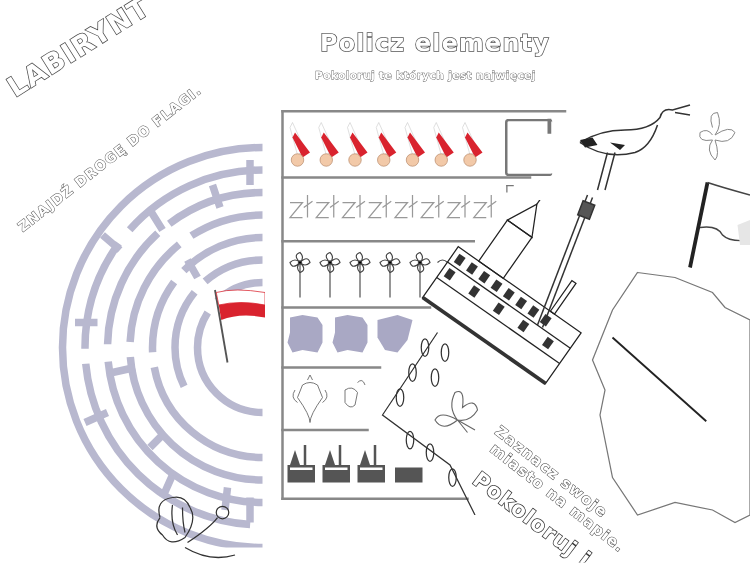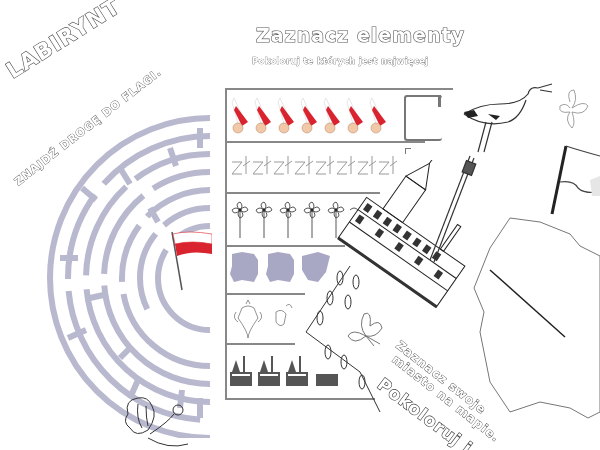--- a/index.html
+++ b/index.html
@@ -32,21 +32,21 @@
 </div>
 
 <div class="abs" style="left:168px; top:228px;">
   <svg width="44" height="66" viewBox="0 0 44 66">
     <line x1="4" y1="4" x2="14" y2="62" stroke="#555" stroke-width="1.5"></line>
     <path d="M5 6 Q20 2 44 6 L44 16 Q24 12 7 16 Z" fill="#fff" stroke="#d9232e" stroke-width="0.6"></path>
     <path d="M7 16 Q24 12 44 16 L44 26 Q24 22 9 28 Z" fill="#d9232e"></path>
   </svg>
 </div>
 
-<div class="abs outline-text" style="left:256px; top:24px; font-size:19px; -webkit-text-stroke:1.2px #555;">Zaznacz elementy</div>
+<div class="abs outline-text" style="left:256px; top:24px; font-size:19px; -webkit-text-stroke:1.2px #555;">Policz elementy</div>
 <div class="abs outline-text" style="left:252px; top:56px; font-size:8.5px; -webkit-text-stroke:0.6px #555; letter-spacing:0.3px;">Pokoloruj te których jest najwięcej</div>
 
 <div class="abs" style="left:225px; top:88px; width:230px; height:320px;">
   <div class="row-line" style="left:0; top:0; width:228px;"></div>
   <div class="abs" style="left:0; top:0; width:1.5px; height:312px; background:#888;"></div>
   <div class="row-line" style="left:0; top:53px; width:200px;"></div>
   <div class="row-line" style="left:0; top:104px; width:155px;"></div>
   <div class="row-line" style="left:0; top:157px; width:120px;"></div>
   <div class="row-line" style="left:0; top:205px; width:80px;"></div>
   <div class="row-line" style="left:0; top:255px; width:70px;"></div>

